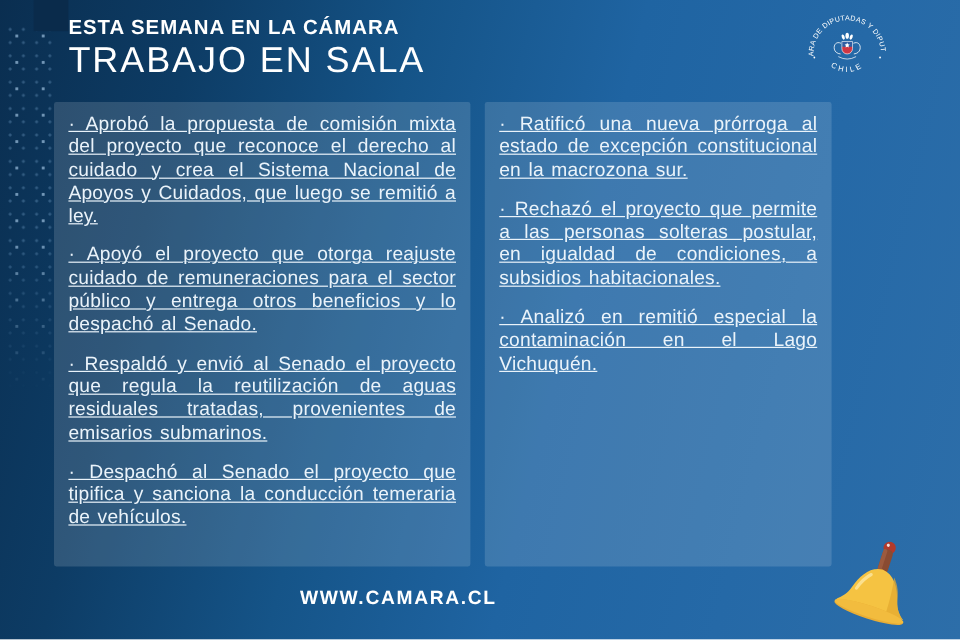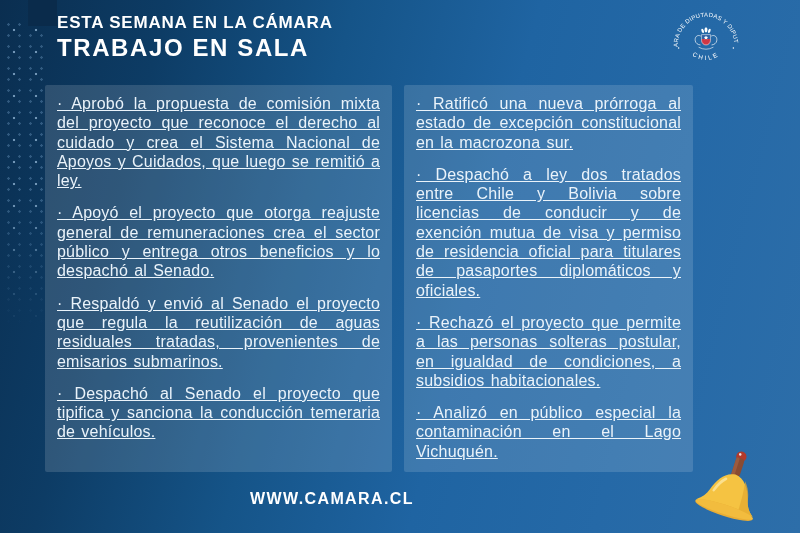--- a/index.html
+++ b/index.html
@@ -29,21 +29,21 @@
     position: absolute; left: 28px; top: 0; width: 29px; height: 26px;
     background: #0a2b4b;
   }
   
   .header { position: absolute; left: 57px; top: 13px; color: #ffffff; }
   .kicker {
     font-size: 17px; font-weight: 700; letter-spacing: 0.8px; line-height: 1.2;
   }
   .title {
     margin: 2px 0 0 0;
-    font-size: 24px; font-weight: 700; letter-spacing: 1.6px; line-height: 1.05;
+    font-size: 30px; font-weight: 400; letter-spacing: 1.6px; line-height: 1.05;
   }
   
   .seal { position: absolute; left: 669px; top: 5px; width: 74px; height: 74px; }
   .seal text { fill: #ffffff; font-family: "Liberation Sans", sans-serif; }
   
   .panel {
     position: absolute; top: 85px; height: 387px;
     background: rgba(255,255,255,0.14);
     border-radius: 2px;
     box-sizing: border-box;
@@ -108,29 +108,28 @@
       <path d="M50,41.2 l0.9,1.8 2,0.3 -1.45,1.4 0.35,2 -1.8,-0.95 -1.8,0.95 0.35,-2 -1.45,-1.4 2,-0.3 z" fill="#ffffff"></path>
       <path d="M43,42 c-5,-2.5 -8.5,1.5 -7.5,6.5 c0.6,3 3.2,5.2 7,5.5" stroke="#ffffff" stroke-width="0.9" fill="none"></path>
       <path d="M57,42 c5,-2.5 8.5,1.5 7.5,6.5 c-0.6,3 -3.2,5.2 -7,5.5" stroke="#ffffff" stroke-width="0.9" fill="none"></path>
       <path d="M40,57 q10,5.5 20,0" stroke="#ffffff" stroke-width="0.8" fill="none"></path>
     </g>
   </svg>
 
   <main>
     <section class="panel left">
       <p>· Aprobó la propuesta de comisión mixta del proyecto que reconoce el derecho al cuidado y crea el Sistema Nacional de Apoyos y Cuidados, que luego se remitió a ley.</p>
-      <p>· Apoyó el proyecto que otorga reajuste general de remuneraciones crea el sector público y entrega otros beneficios y lo despachó al Senado.</p>
+      <p>· Apoyó el proyecto que otorga reajuste cuidado de remuneraciones para el sector público y entrega otros beneficios y lo despachó al Senado.</p>
       <p>· Respaldó y envió al Senado el proyecto que regula la reutilización de aguas residuales tratadas, provenientes de emisarios submarinos.</p>
       <p>· Despachó al Senado el proyecto que tipifica y sanciona la conducción temeraria de vehículos.</p>
     </section>
     <section class="panel right">
       <p>· Ratificó una nueva prórroga al estado de excepción constitucional en la macrozona sur.</p>
-      <p>· Despachó a ley dos tratados entre Chile y Bolivia sobre licencias de conducir y de exención mutua de visa y permiso de residencia oficial para titulares de pasaportes diplomáticos y oficiales.</p>
       <p>· Rechazó el proyecto que permite a las personas solteras postular, en igualdad de condiciones, a subsidios habitacionales.</p>
-      <p>· Analizó en público especial la contaminación en el Lago Vichuquén.</p>
+      <p>· Analizó en remitió especial la contaminación en el Lago Vichuquén.</p>
     </section>
   </main>
 
   <footer class="footer">
     <span>WWW.CAMARA.CL</span>
   </footer>
 
   <svg class="bell" viewBox="0 0 100 100" aria-hidden="true">
     <circle cx="50" cy="11" r="6" fill="#b23a2c"></circle>
     <circle cx="48" cy="9" r="1.5" fill="#ffffff" opacity="0.85"></circle>

